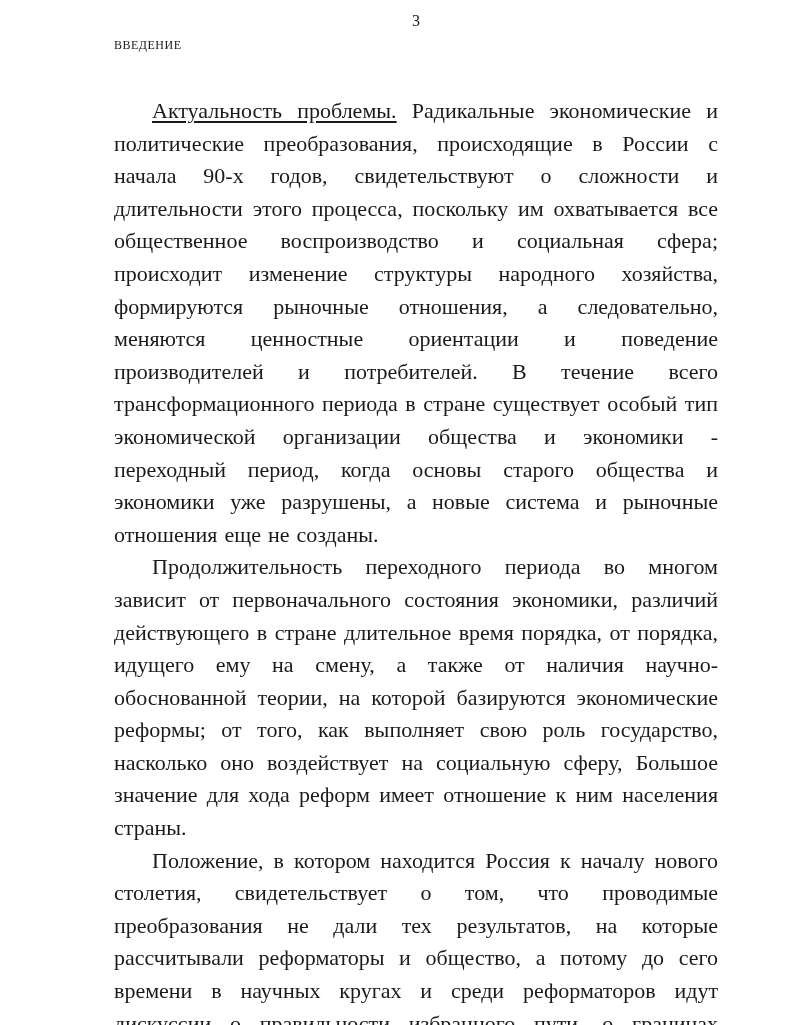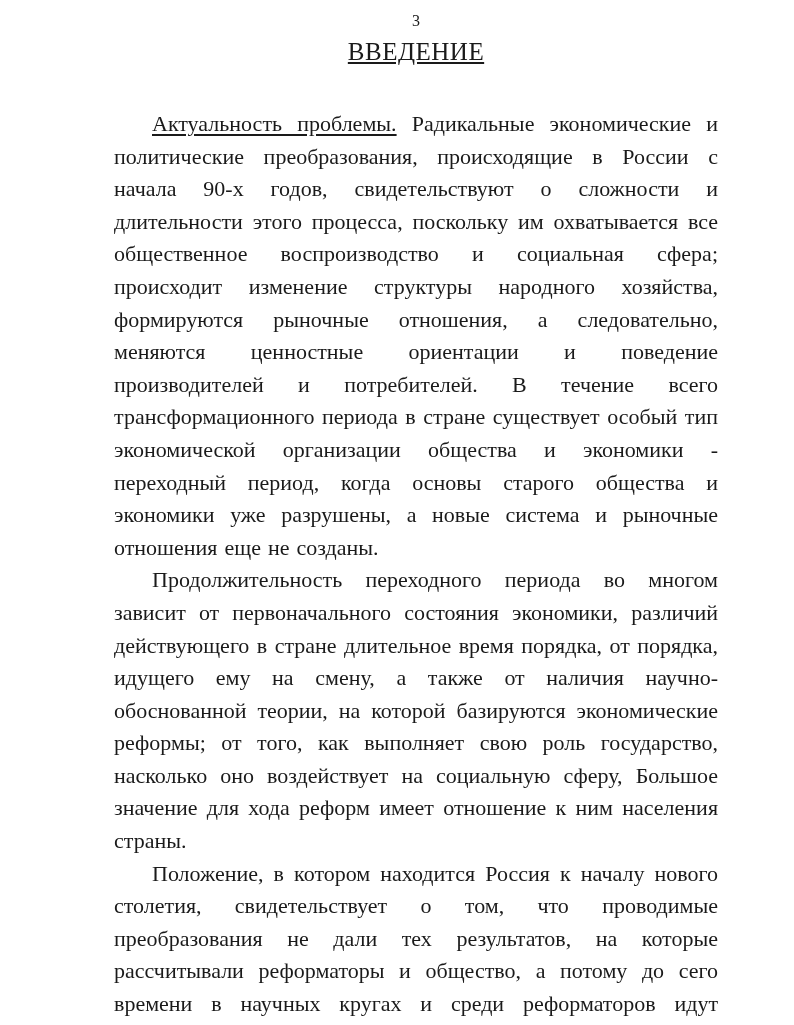--- a/index.html
+++ b/index.html
@@ -18,26 +18,25 @@
     box-sizing: border-box;
     padding: 12px 76px 20px 114px;
     overflow: hidden;
   }
   .page-number {
     text-align: center;
     font-size: 16px;
     margin: 0 0 8px 0;
   }
   .page-title {
-    text-align: center;
-    font-size: 25px;
+    text-align: left;
+    font-size: 12px;
     letter-spacing: 0.5px;
     margin: 0 0 42px 0;
     font-weight: normal;
-    text-decoration: underline;
   }
   .body-text p {
     margin: 0;
     font-size: 22px;
     line-height: 32.6px;
     text-align: justify;
     text-indent: 38px;
     word-spacing: 1.5px;
   }
   .lead {

